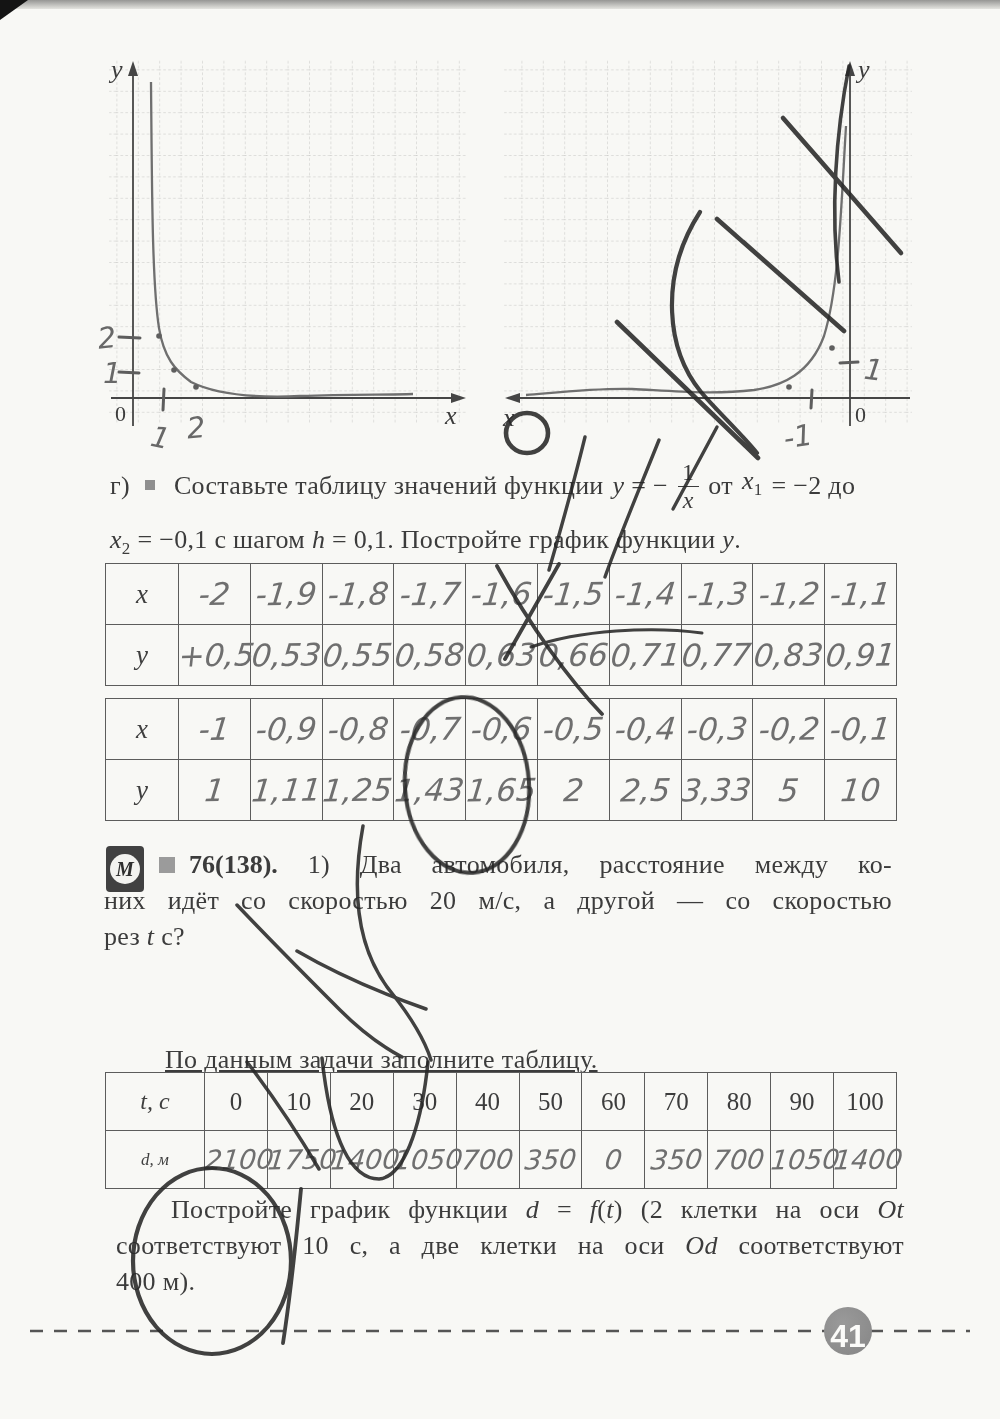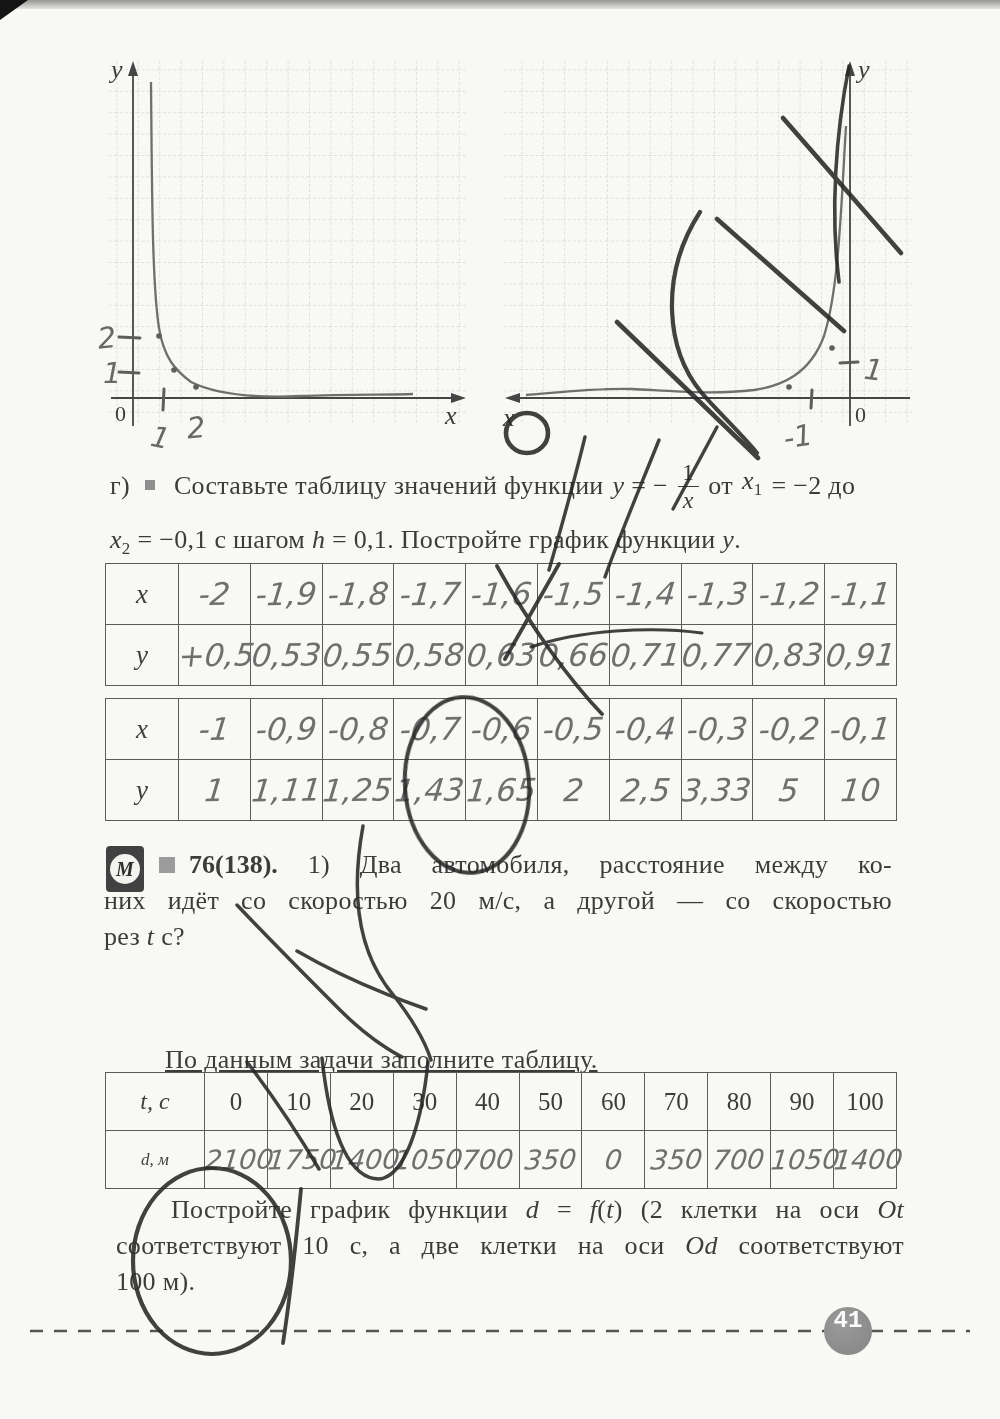--- a/index.html
+++ b/index.html
@@ -45,22 +45,22 @@
   
   .m-badge{position:absolute;left:106px;top:846px;width:38px;height:46px;z-index:3;
     background:#414141;border-radius:4px;display:flex;align-items:center;justify-content:center;}
   .m-badge .circ{width:30px;height:30px;border-radius:50%;background:#f2f2ef;
     display:flex;align-items:center;justify-content:center;
     font-style:italic;font-weight:700;font-size:20px;color:#2e2e2e;}
   
   #dash-svg{position:absolute;left:0;top:0;z-index:4;}
   .page-badge{position:absolute;left:824px;top:1307px;width:48px;height:48px;z-index:5;
     border-radius:50%;background:radial-gradient(circle at 40% 35%, #9a9a9a, #858585);
-    display:flex;align-items:flex-start;justify-content:center;
-    font-family:Liberation Mono, monospace;font-weight:700;font-size:24px;color:#fbfbf9;}
+    display:flex;align-items:flex-end;justify-content:center;
+    font-family:Liberation Sans, sans-serif;font-weight:700;font-size:32px;color:#fbfbf9;}
   
   #scribbles{position:absolute;left:0;top:0;z-index:50;pointer-events:none;}
 </style>
 </head>
 <body>
 
 <div class="scan-top"></div>
 <div class="scan-corner"></div>
 
 <svg id="graph-left" class="graph" width="390" height="402" viewBox="0 0 390 402">
@@ -252,21 +252,21 @@
     <td><span class="hw hw2">700</span></td>
     <td><span class="hw hw2">1050</span></td>
     <td><span class="hw hw2">1400</span></td>
   </tr>
 </tbody>
   </table>
 
 <div class="ptext" style="left:116px;top:1192px;width:788px;">
   <div class="jst indent"><span class="ital-latin">Постройте график функции <i>d</i> = <i>f</i>(<i>t</i>) (2 клетки на оси <i>Ot</i></span></div>
   <div class="jst"><span class="ital-latin">соответствуют 10 с, а две клетки на оси <i>Od</i> соответствуют</span></div>
-  <div><span class="ital-latin">100 м).</span></div>
+  <div><span class="ital-latin">400 м).</span></div>
 </div>
 
 <svg id="dash-svg" width="1000" height="1419">
   <line x1="30" y1="1331" x2="970" y2="1331" stroke="#555" stroke-width="2.6" stroke-dasharray="13 11"></line>
 </svg>
 <div class="page-badge">
   <span>41</span>
 </div>
 
 <svg id="scribbles" width="1000" height="1419" viewBox="0 0 1000 1419">

